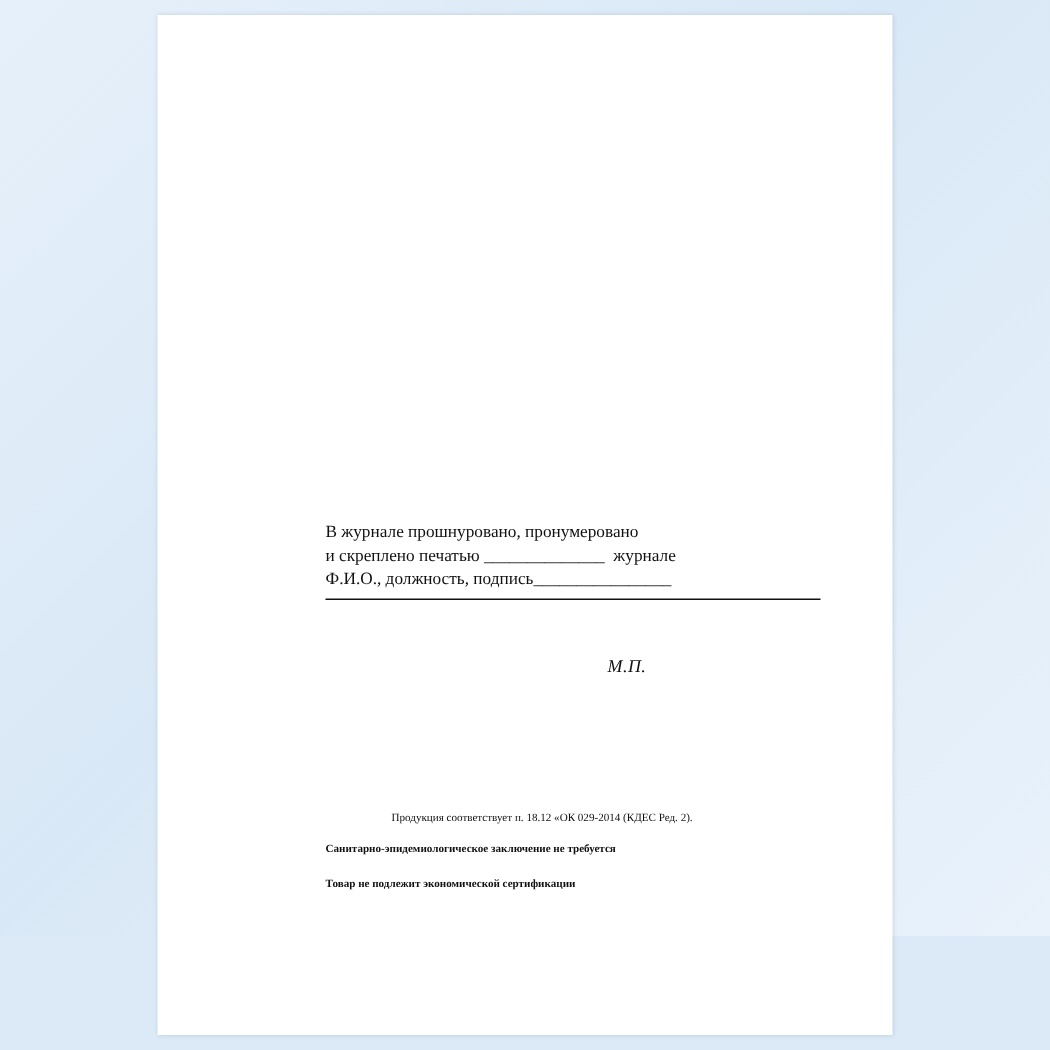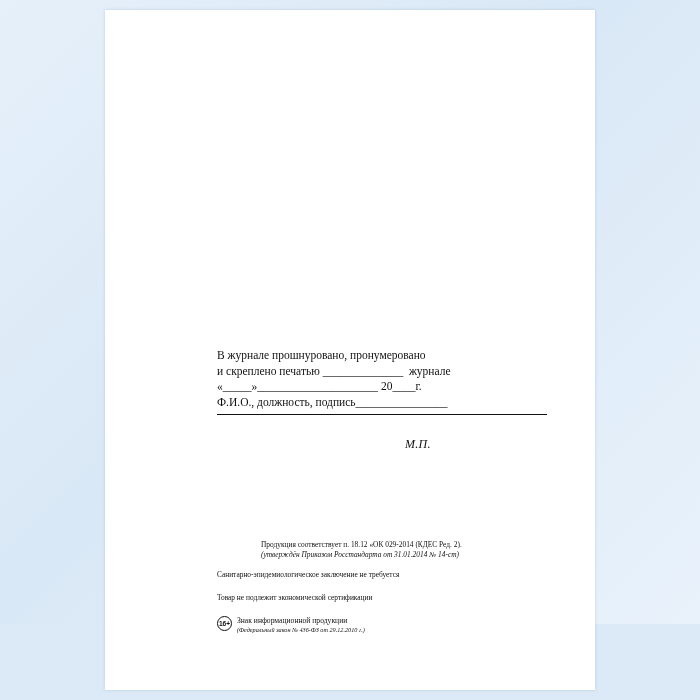--- a/index.html
+++ b/index.html
@@ -82,20 +82,21 @@
     margin-left: 44px;
   }
   .legal .it {
     font-style: italic;
   }
   .legal .single {
     font-size: 7.4px;
     line-height: 10px;
     margin-bottom: 13px;
     white-space: nowrap;
+    font-weight: bold;
   }
   .age-row {
     display: flex;
     align-items: flex-start;
     gap: 5px;
     margin-top: 2px;
   }
   .age-badge {
     flex: 0 0 auto;
     width: 15px;
@@ -125,40 +126,31 @@
 </head>
 <body>
 
 <div class="stage">
   <div class="page">
     <div class="doc-body">
 
       <div class="cert-block">
         <div class="line">В журнале прошнуровано, пронумеровано</div>
         <div class="line">и скреплено печатью ______________  журнале</div>
-        <div class="line">«_____»_____________________ 20____г.</div>
         <div class="line">Ф.И.О., должность, подпись________________</div>
         <span class="rule"></span>
       </div>
 
       <div class="mp">М.П.</div>
 
       <div class="legal">
         <div class="grp">
           <div class="l">Продукция соответствует п. 18.12 «ОК 029-2014 (КДЕС Ред. 2).</div>
-          <div class="l it">(утверждён Приказом Росстандарта от 31.01.2014 № 14-ст)</div>
         </div>
 
         <div class="single">Санитарно-эпидемиологическое заключение не требуется</div>
         <div class="single">Товар не подлежит экономической сертификации</div>
 
-        <div class="age-row">
-          <div class="age-badge">16+</div>
-          <div class="age-text">
-            <div class="t1">Знак информационной продукции</div>
-            <div class="t2">(Федеральный закон № 436-ФЗ от 29.12.2010 г.)</div>
-          </div>
-        </div>
       </div>
 
     </div>
   </div>
 </div>
 
 </body></html>

